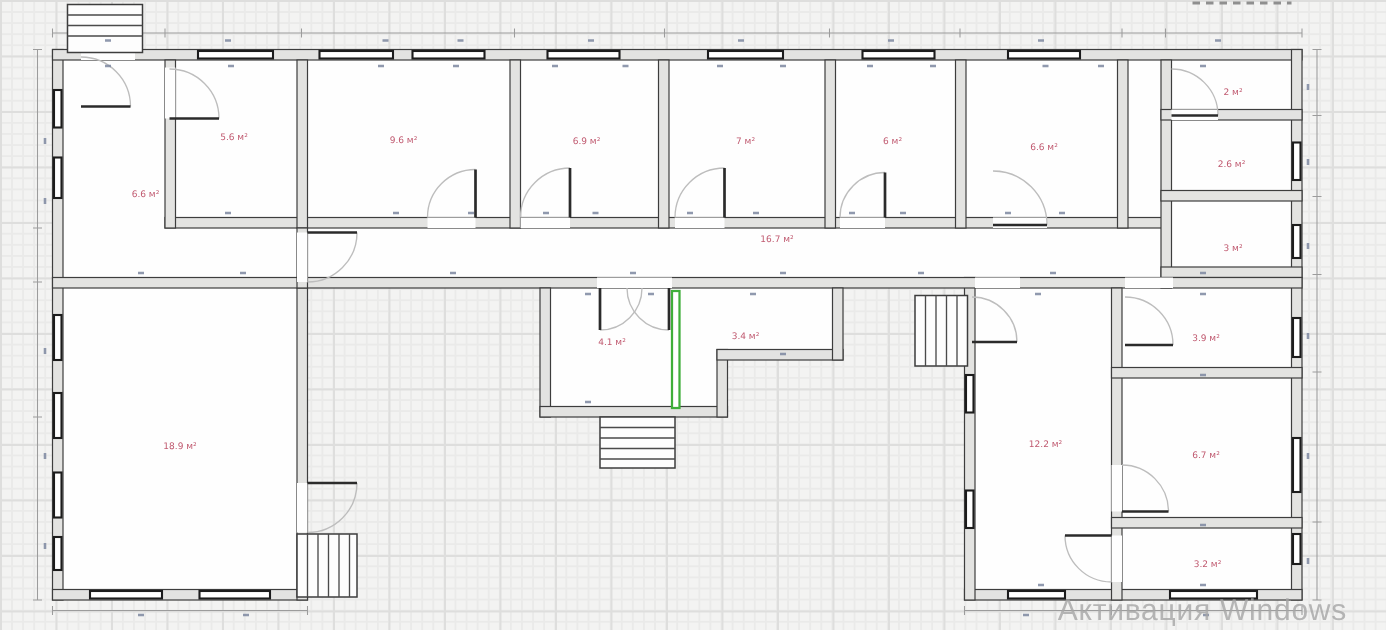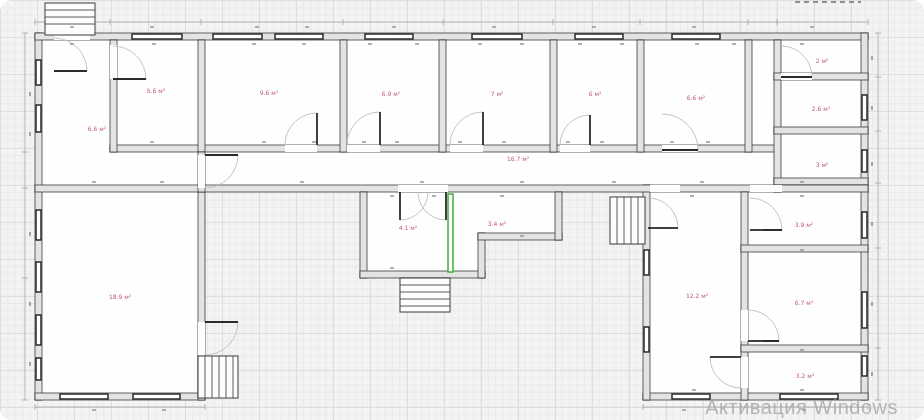--- a/index.html
+++ b/index.html
@@ -6,21 +6,20 @@
   .canvas{
     position:relative;width:924px;height:420px;overflow:hidden;
     background-color:#f3f3f2;
     background-image:
       linear-gradient(#dededd 1px, transparent 1px),
       linear-gradient(90deg,#dededd 1px, transparent 1px),
       linear-gradient(#eaeae9 1px, transparent 1px),
       linear-gradient(90deg,#eaeae9 1px, transparent 1px);
     background-size:37px 37px,37px 37px,7.4px 7.4px,7.4px 7.4px;
     font-family:"DejaVu Sans",sans-serif;
-    border-radius:12px;
   }
   svg{position:absolute;left:0;top:0;}
   .floor{fill:#fefefe;stroke:none;}
   .wall{fill:#e3e3e1;stroke:#3d3d3d;stroke-width:.8;}
   .gap{fill:#fefefe;stroke:none;}
   .win{fill:#ffffff;stroke:#1c1c1c;stroke-width:1.4;}
   .arc{fill:none;stroke:#bdbdbd;stroke-width:.9;}
   .leaf{fill:none;stroke:#2b2b2b;stroke-width:1.8;}
   .stair{fill:#fdfdfd;stroke:#3d3d3d;stroke-width:1;}
   .tread{fill:none;stroke:#4a4a4a;stroke-width:.9;}

